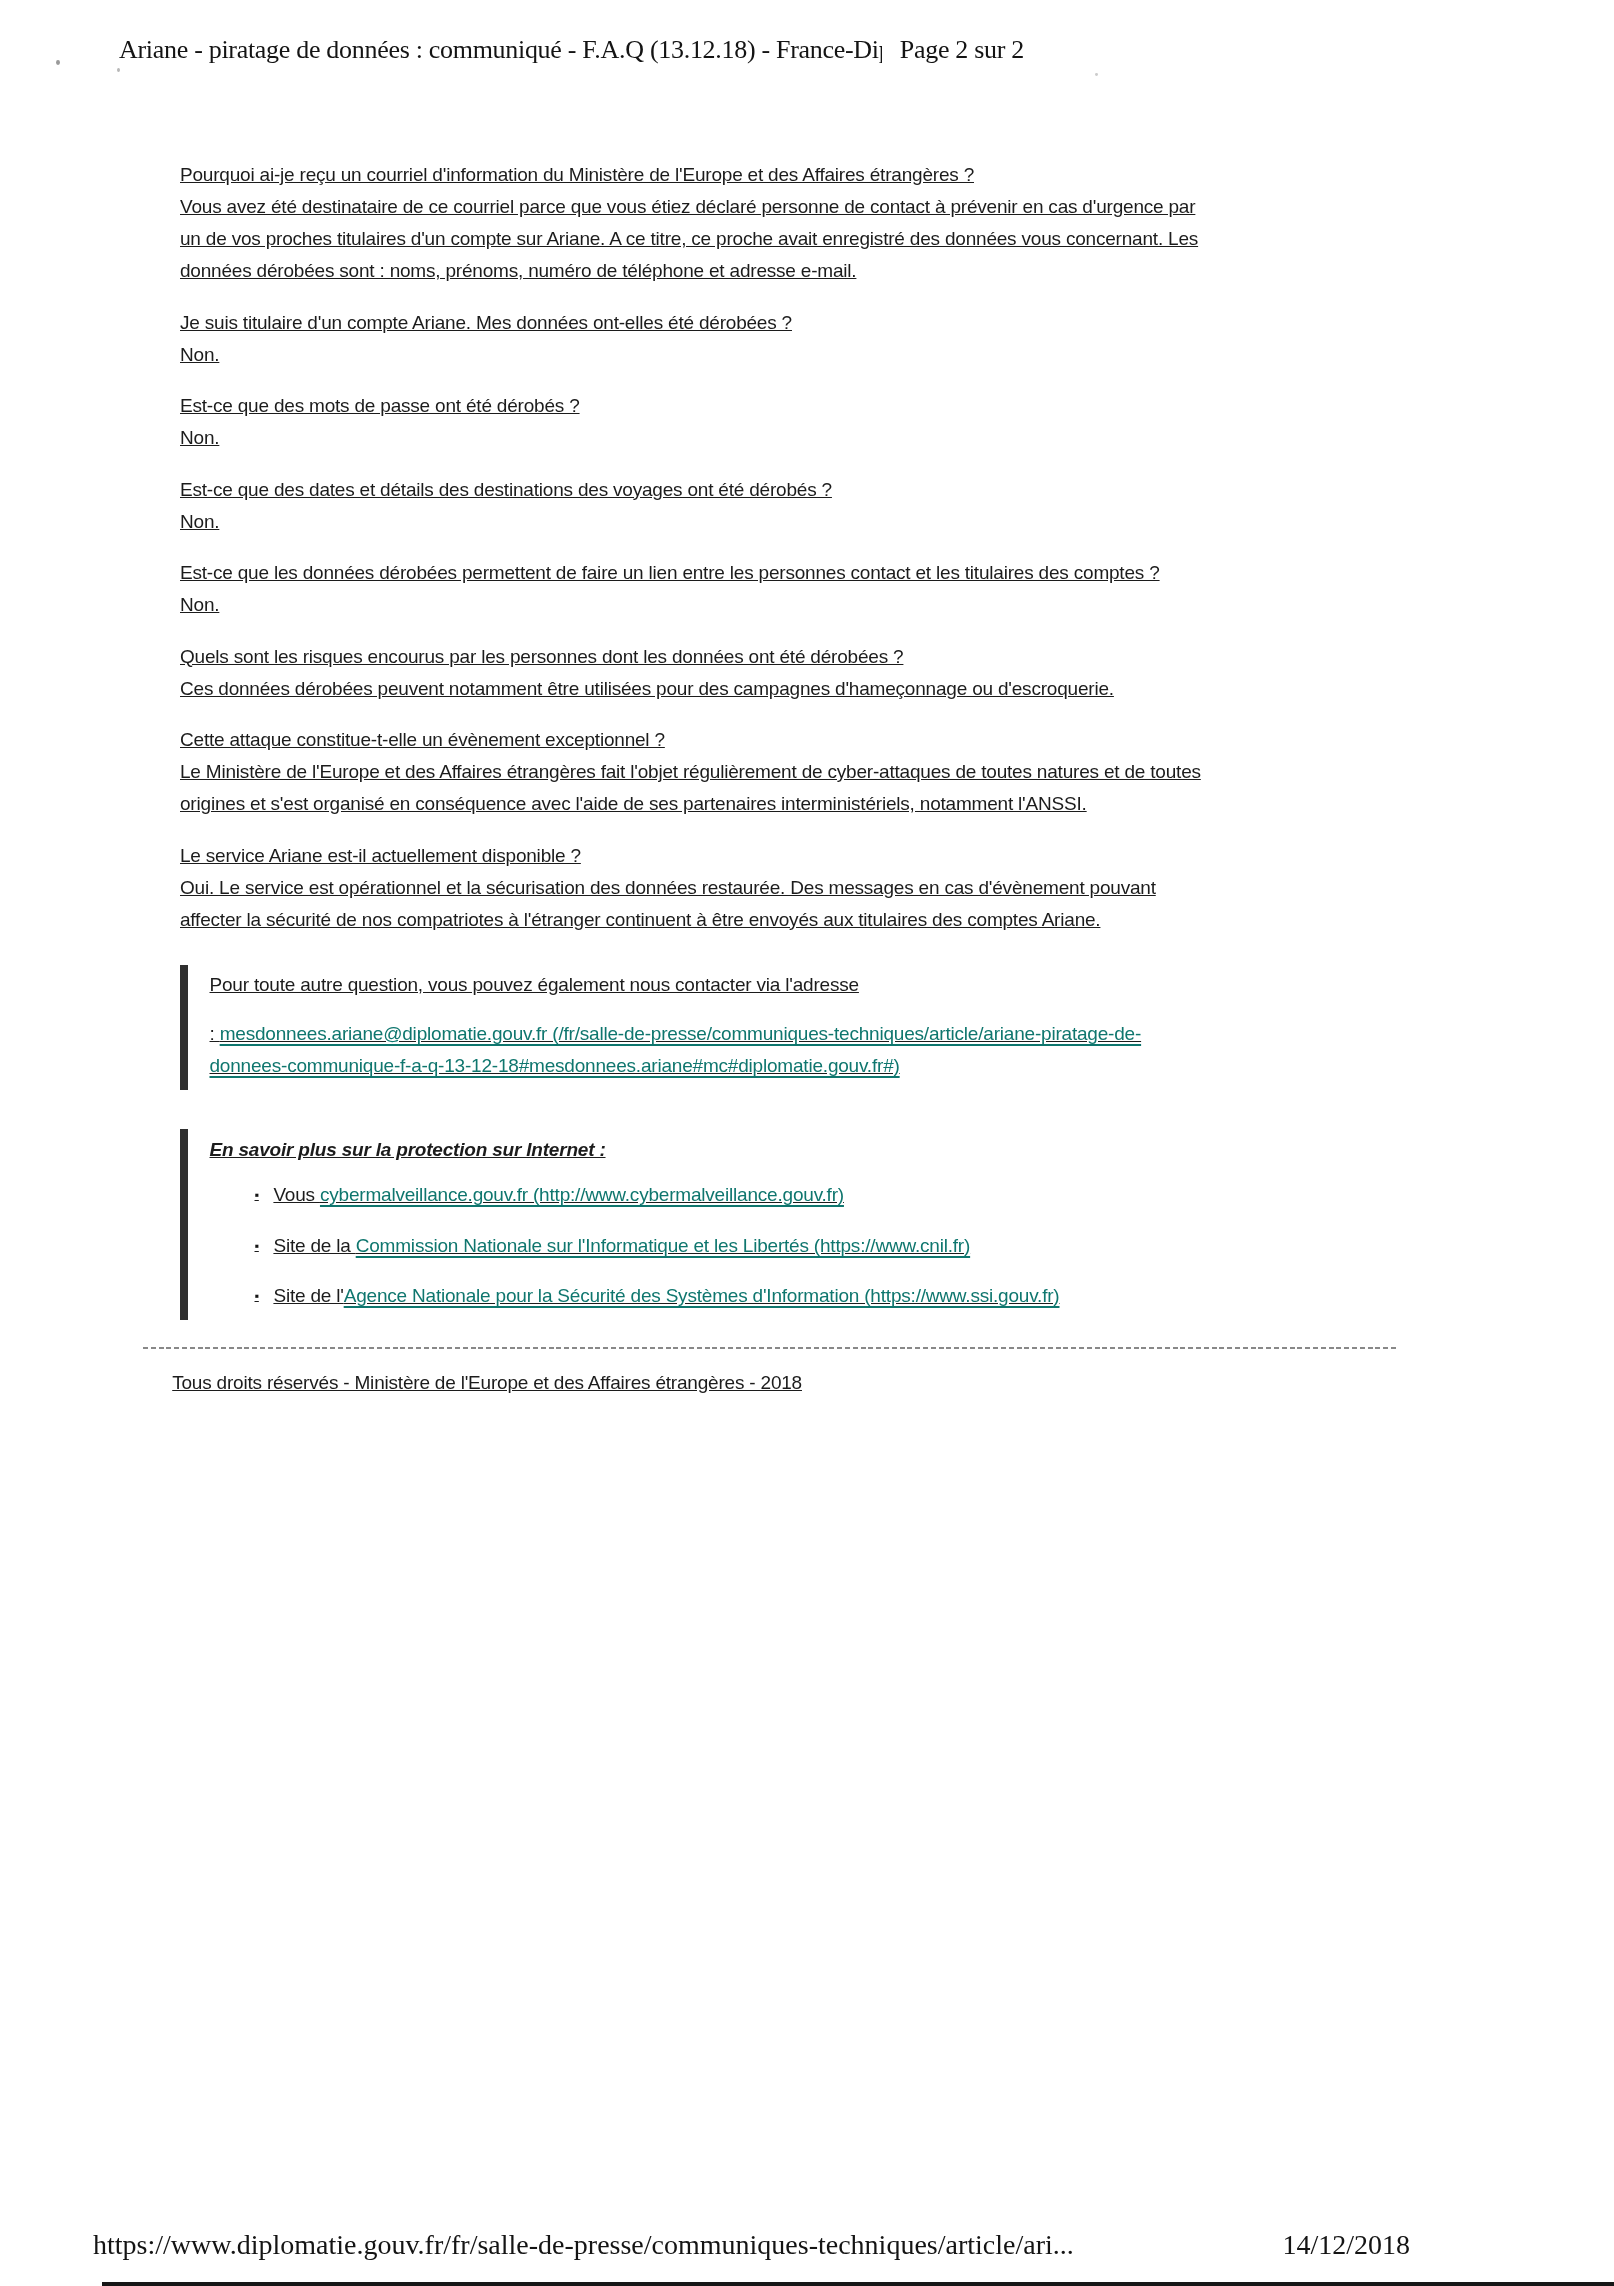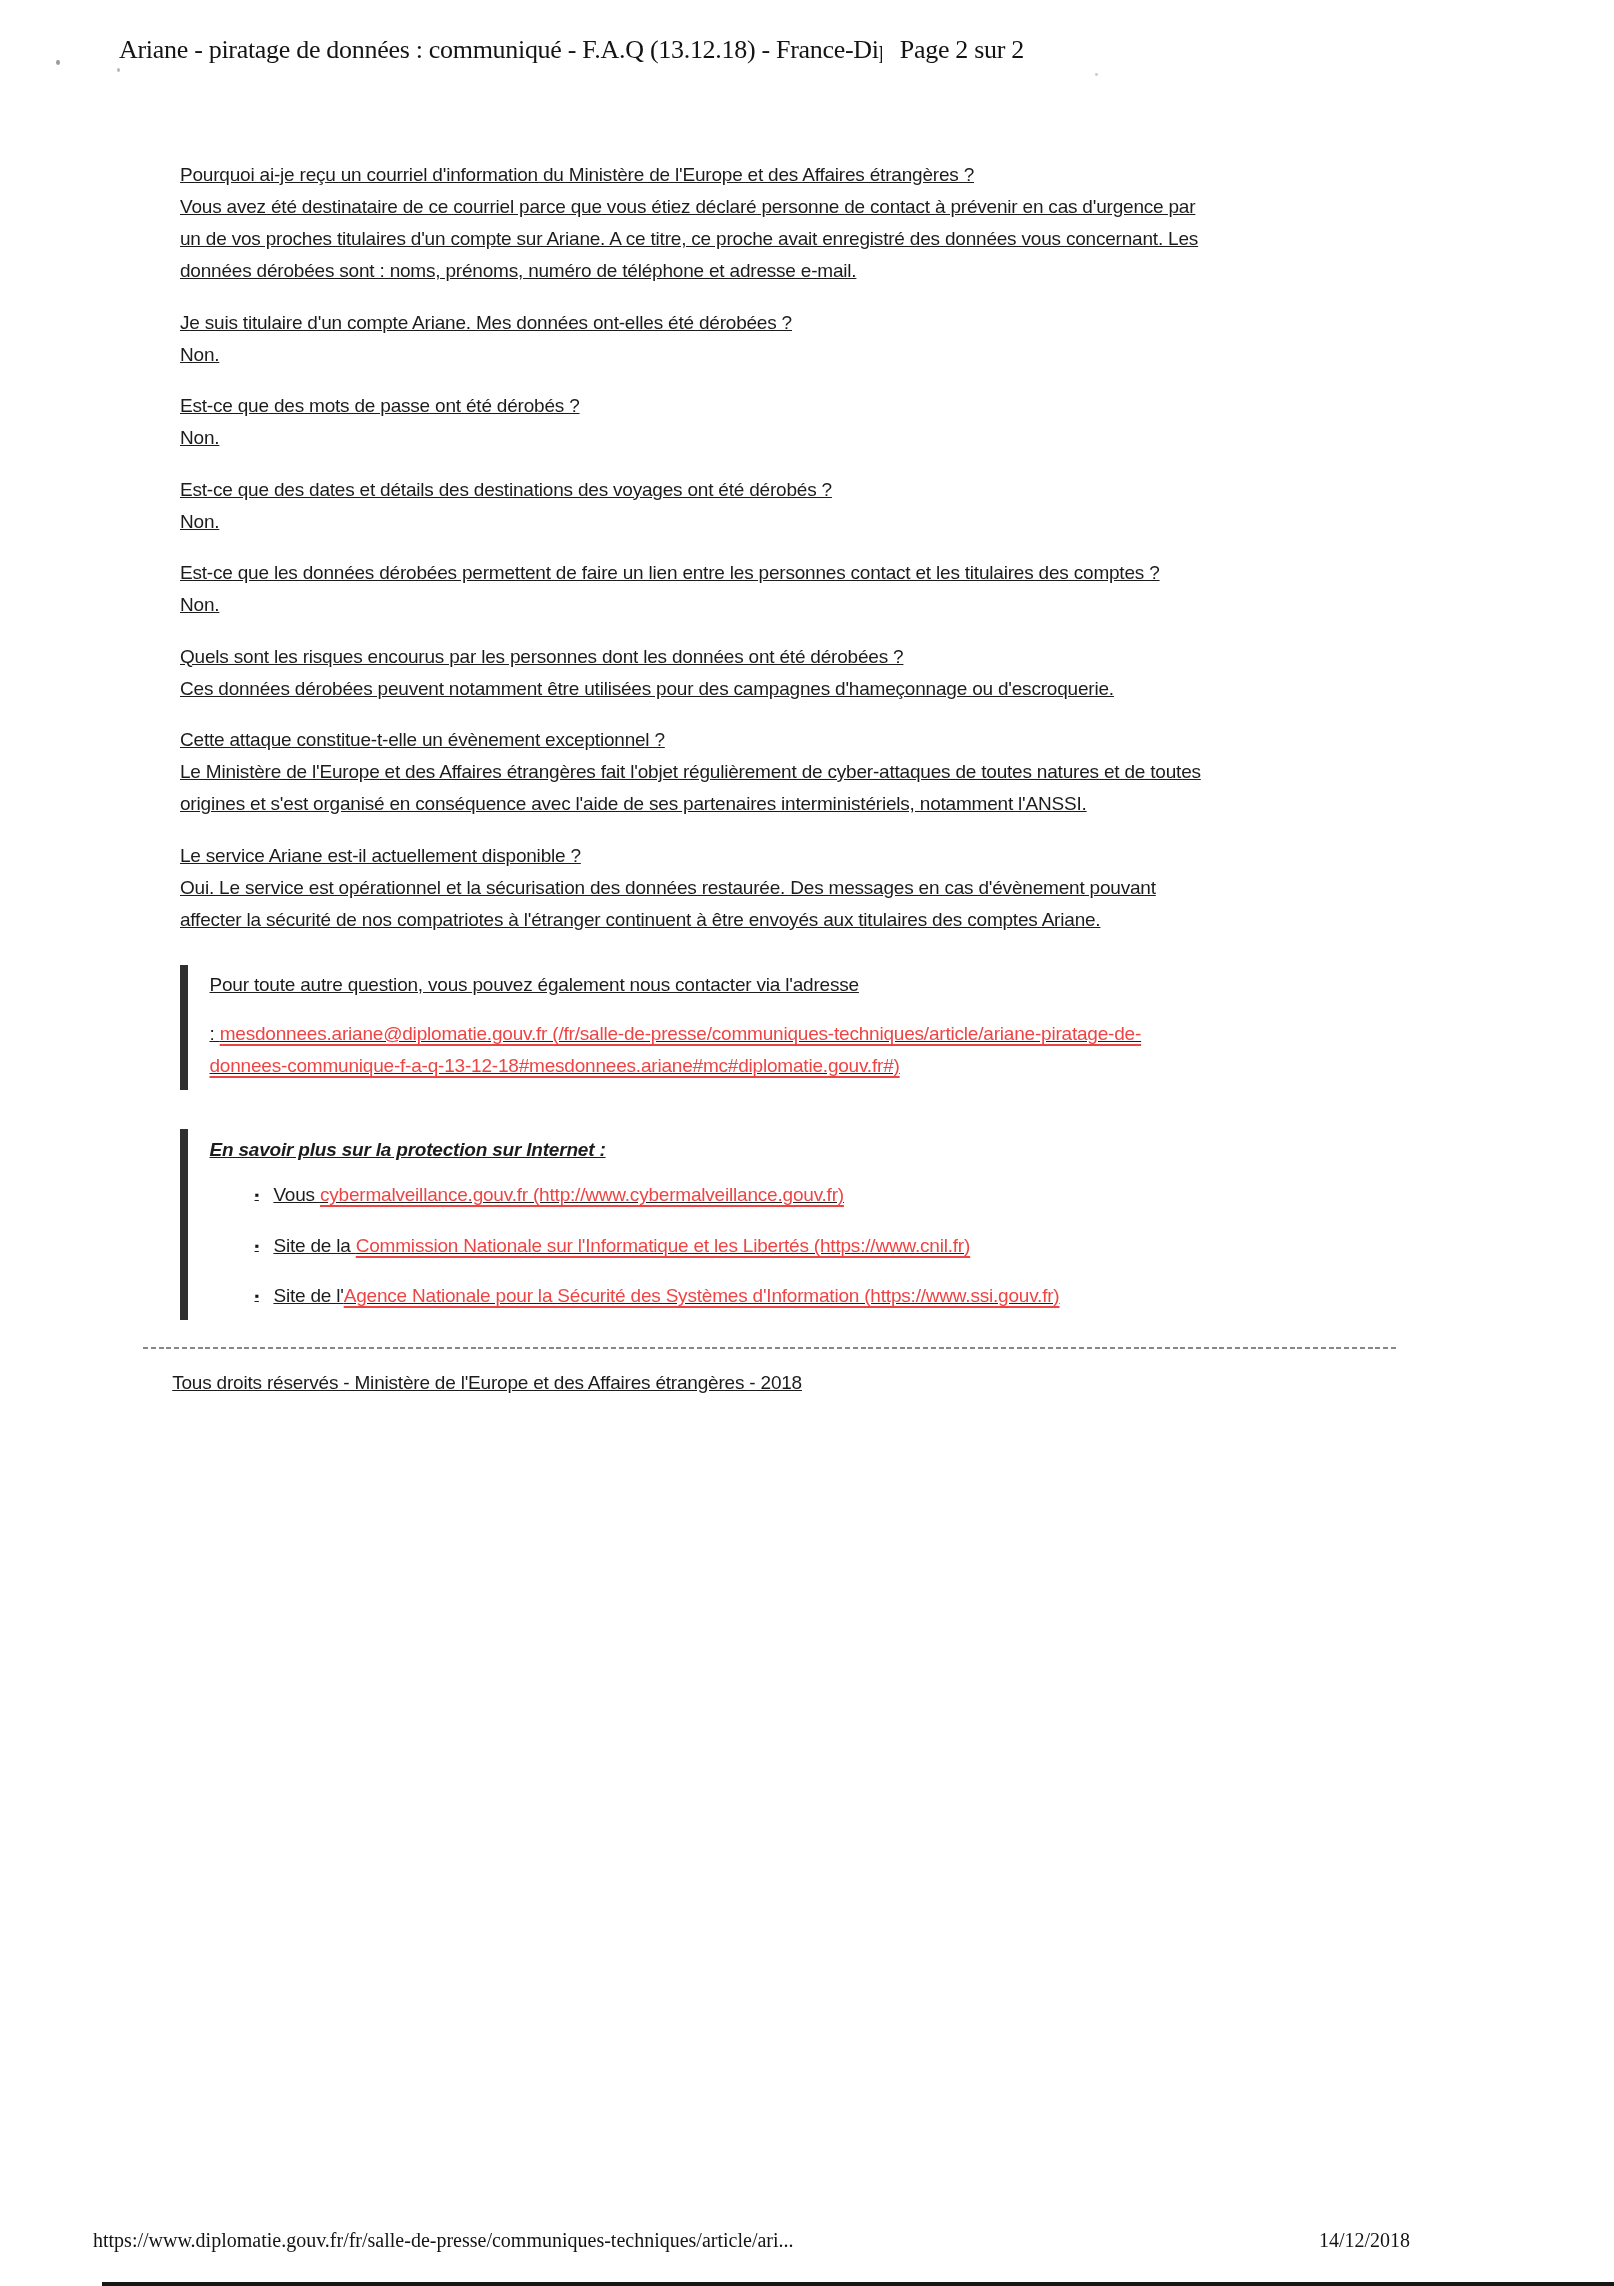--- a/index.html
+++ b/index.html
@@ -31,21 +31,21 @@
   .print-header .pagenum { margin-left: 17.6px; }
 
   .print-footer {
     position: absolute;
     left: 93px; top: 2229px;
     width: 1317px;
     display: flex;
     justify-content: space-between;
     align-items: baseline;
     font-family: "Liberation Serif", serif;
-    font-size: 20px;
+    font-size: 28px;
     color: #141414;
     white-space: nowrap;
   }
 
   
   .speck { position: absolute; background: #9a9a9a; border-radius: 50%; }
   .speck.s1 { left: 56px;  top: 60px;  width: 3.9px; height: 4.9px; }
   .speck.s2 { left: 117px; top: 68px;  width: 2.9px; height: 3.9px; opacity: .7; }
   .speck.s3 { left: 1095px; top: 73px; width: 2.9px; height: 2.9px; opacity: .5; }
   .scan-edge {
@@ -76,21 +76,21 @@
   }
   .quote p { margin: 0; }
   .quote .link-line { margin-top: 16.6px; }
   .quote.more-info { margin-top: 39px; }
   .quote-heading {
     font-style: italic;
     font-weight: bold;
     margin: 0;
   }
   .doc-link {
-    color: #ef4444;
+    color: #0f766e;
     text-decoration: underline;
     text-decoration-thickness: 1.5px;
     text-underline-offset: 3.9px;
     cursor: pointer;
     word-break: break-word;
   }
 
   ul.link-list { list-style: none; margin: 13.7px 0 0 45px; padding: 0; }
   ul.link-list li { display: flex; margin-bottom: 18.5px; }
   ul.link-list li:last-child { margin-bottom: 0; }

